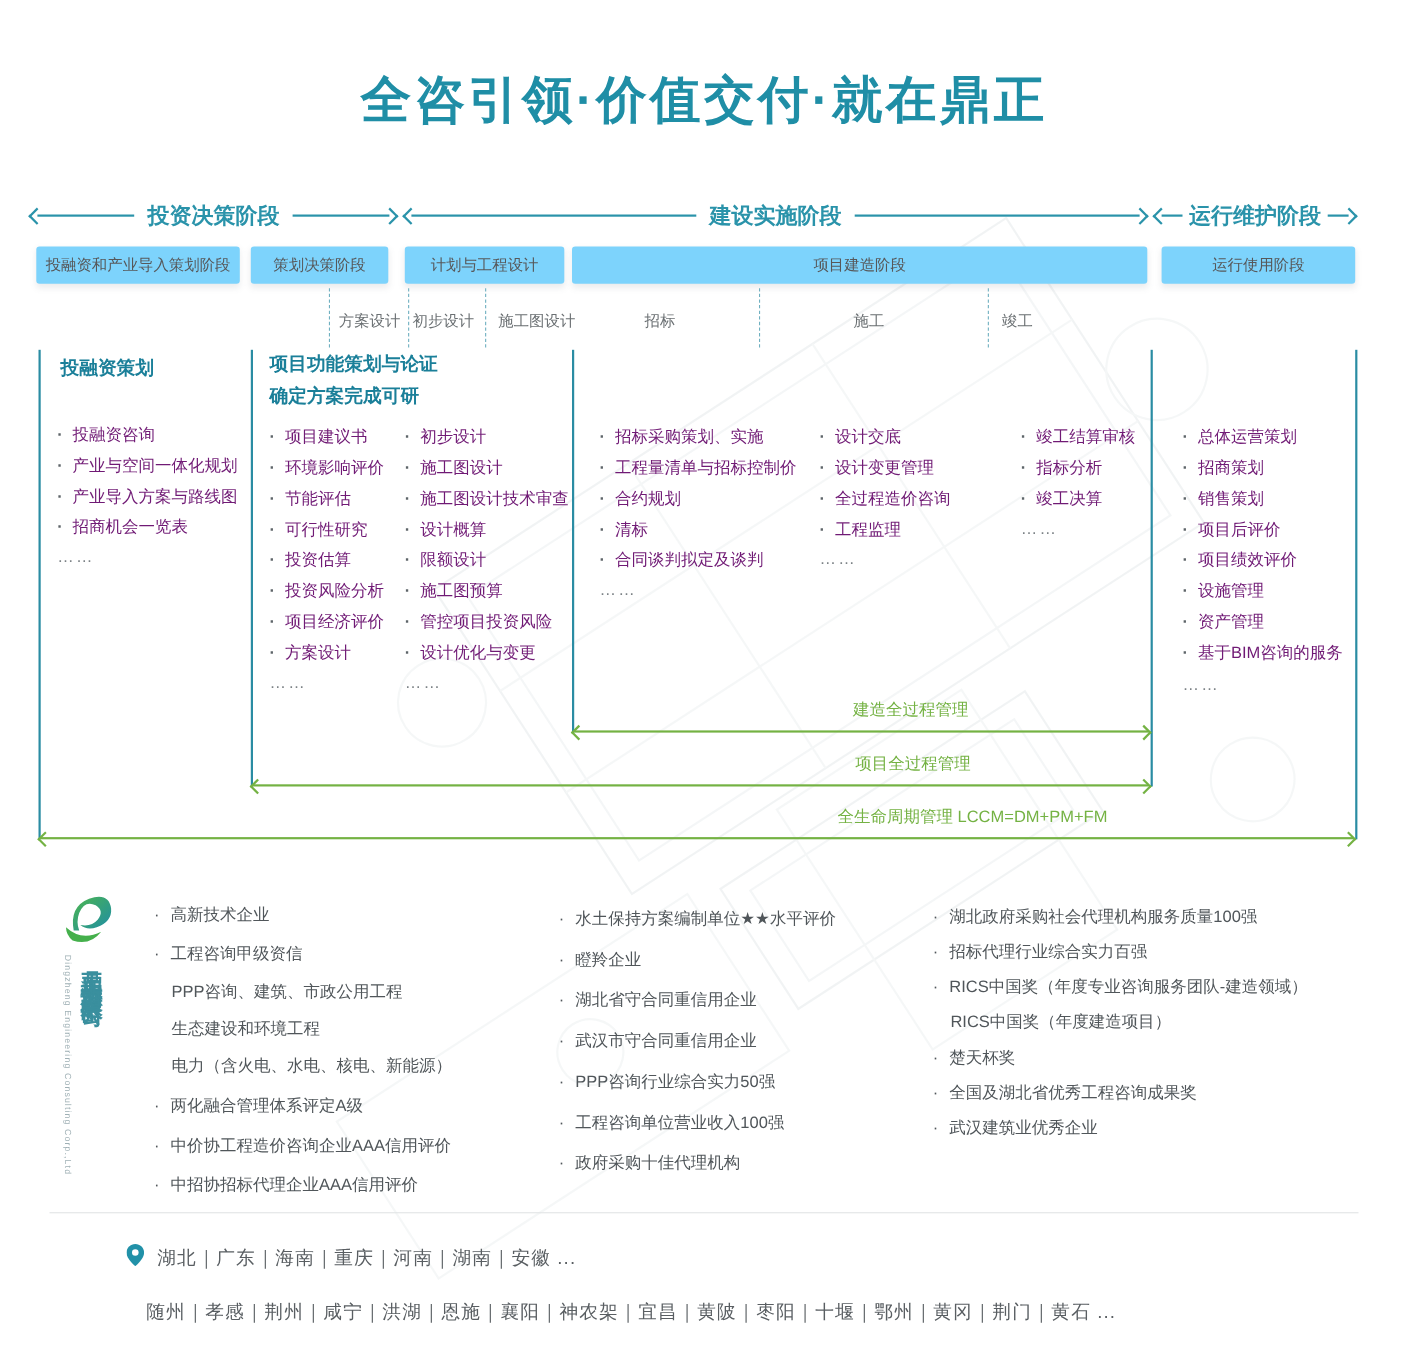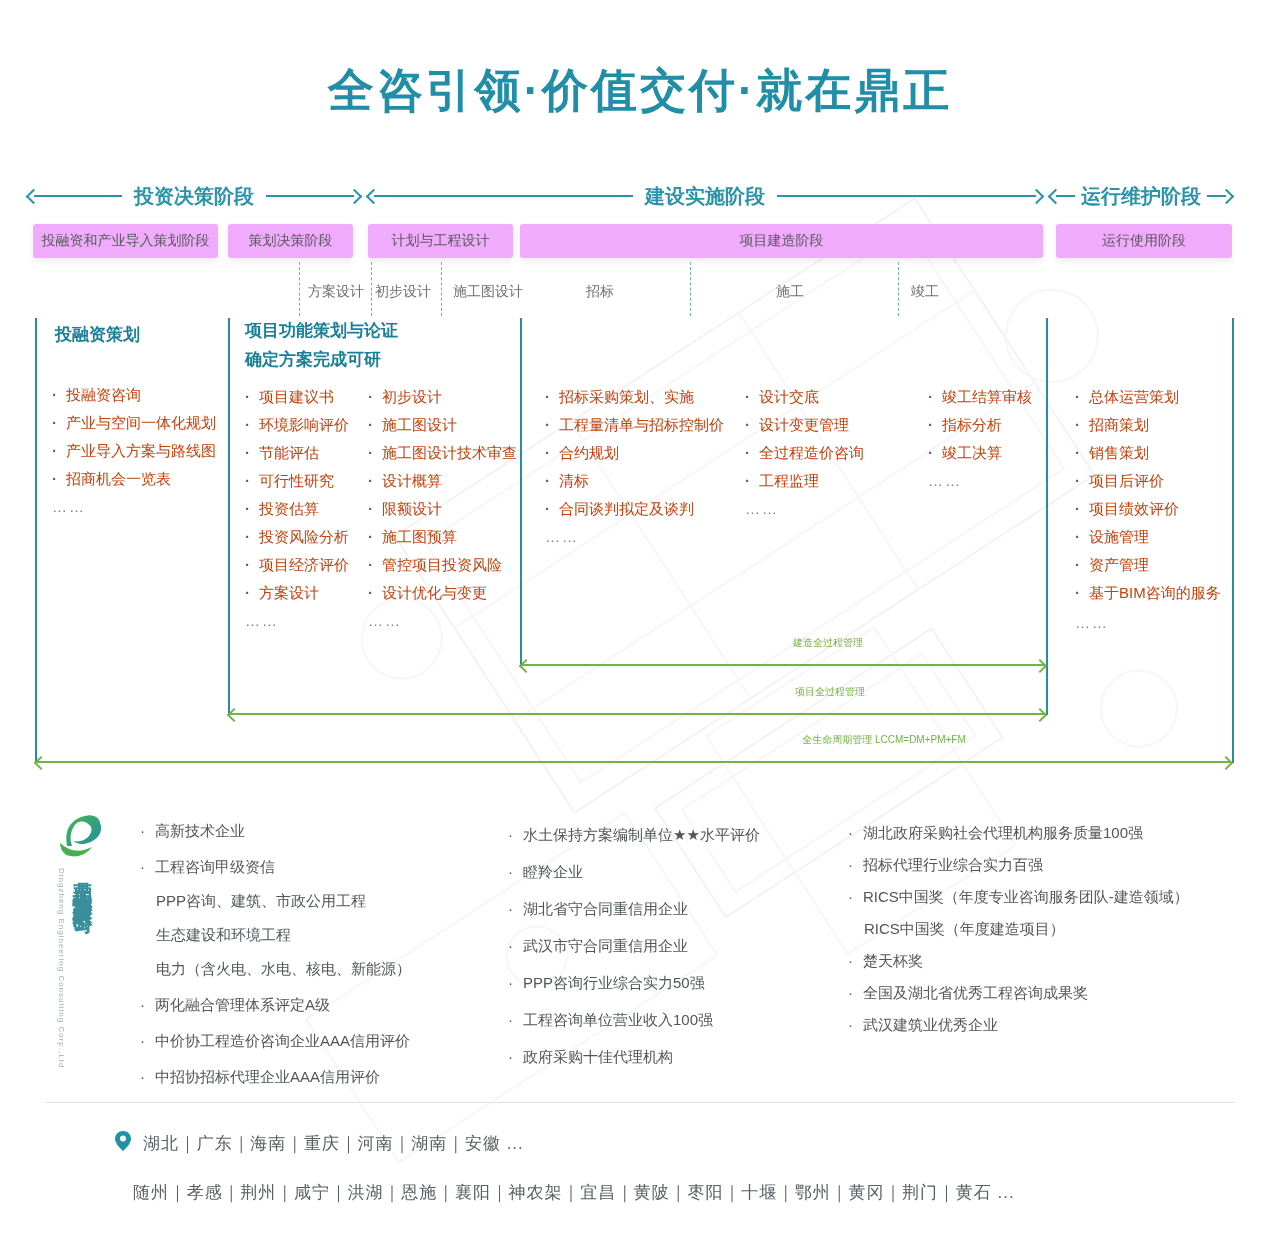--- a/index.html
+++ b/index.html
@@ -13,47 +13,47 @@
 
   
   .phase { position:absolute; top:184px; height:24px; display:flex; align-items:center; }
   .phase .ln { flex:1; height:2px; background:#2a93aa; }
   .phase .lb { font-size:20px; font-weight:bold; color:#2a93aa; padding:0 12px; white-space:nowrap; }
   .chev { width:9px; height:9px; flex:none; }
   .chev.l { border-left:2px solid #2a93aa; border-bottom:2px solid #2a93aa; transform:rotate(45deg); margin-right:-5px; }
   .chev.r { border-right:2px solid #2a93aa; border-top:2px solid #2a93aa; transform:rotate(45deg); margin-left:-5px; }
 
   
-  .stagebox { position:absolute; top:224px; height:34px; background:#f0abfc; border-radius:3px;
+  .stagebox { position:absolute; top:224px; height:34px; background:#7dd3fc; border-radius:3px;
               box-shadow:0 3px 6px rgba(110,120,125,.14); color:#57585a; font-size:14px;
               display:flex; align-items:center; justify-content:center; white-space:nowrap; }
 
   
   .substage { position:absolute; top:283px; transform:translateX(-50%); font-size:14px; color:#6b7073; white-space:nowrap; }
   .dash { position:absolute; top:262px; height:54px; width:0; border-left:1px dashed #6fb0c0; }
 
   
   .vline { position:absolute; width:2px; background:#2a8ca3; }
 
   
   .shead { position:absolute; font-size:17px; font-weight:bold; color:#1a7f99; white-space:nowrap; line-height:29px; }
 
   
   .col { position:absolute; }
-  .li { font-size:15px; color:#c2410c; white-space:nowrap; height:20px; margin-bottom:8px; }
+  .li { font-size:15px; color:#701a75; white-space:nowrap; height:20px; margin-bottom:8px; }
   .li::before { content:"·"; font-weight:bold; margin-right:9px; color:#5d6468; }
   .li.dots { color:#7c8286; letter-spacing:2px; margin-top:3px; }
   .li.dots::before { content:""; margin-right:0; }
 
   
   .gline { position:absolute; height:2px; background:#74b243; }
   .gch { position:absolute; width:8px; height:8px; }
   .gch.l { border-left:2px solid #74b243; border-bottom:2px solid #74b243; transform:rotate(45deg); }
   .gch.r { border-right:2px solid #74b243; border-top:2px solid #74b243; transform:rotate(45deg); }
-  .glabel { position:absolute; transform:translateX(-50%); font-size:10px; color:#74b243; white-space:nowrap; }
+  .glabel { position:absolute; transform:translateX(-50%); font-size:15px; color:#74b243; white-space:nowrap; }
 
   
   .cred { position:absolute; }
   .cli { font-size:15px; color:#50565a; white-space:nowrap; height:22px; margin-bottom:14px; }
   .cli::before { content:"·"; margin-right:10px; color:#50565a; }
   .cli.cont { padding-left:16px; }
   .cli.cont::before { content:""; margin-right:0; }
   .cred.c2 .cli { margin-bottom:15px; }
   .cred.c3 .cli { margin-bottom:10px; }
 

